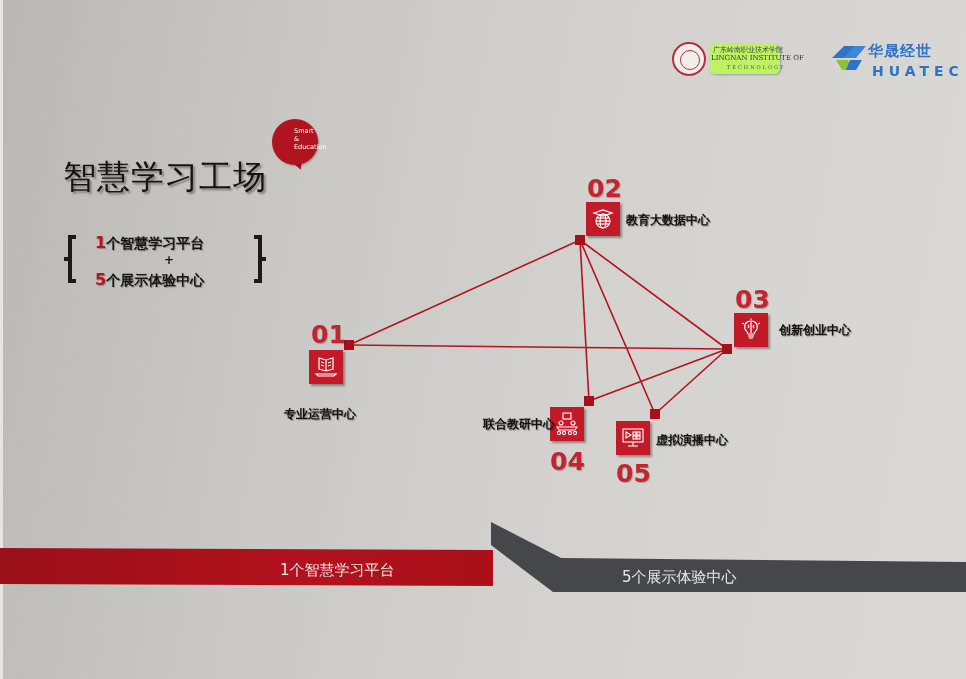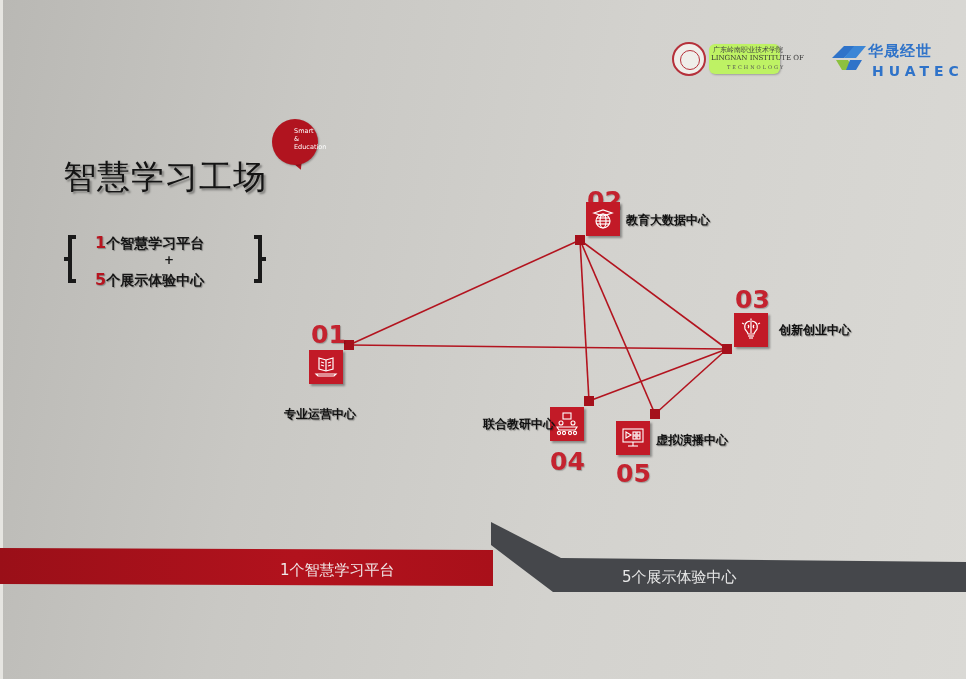--- a/index.html
+++ b/index.html
@@ -131,21 +131,21 @@
       <line x1="7" y1="6" x2="10" y2="7"></line>
         <line x1="7" y1="9" x2="10" y2="10"></line>
       <line x1="14" y1="7" x2="17" y2="6"></line>
         <line x1="14" y1="10" x2="17" y2="9"></line>
       <path d="M2 18 L22 18 L20 20 L4 20 Z"></path>
     </g>
   </svg>
 </div>
 <div class="abs center-label" style="left:284px;top:406px;">专业运营中心</div>
 
-<div class="abs center-num" style="left:587px;top:188px;">02</div>
+<div class="abs center-num" style="left:587px;top:176px;">02</div>
 <div class="abs center-icon" style="left:586px;top:202px;">
   <svg width="24" height="22" viewBox="0 0 24 22">
     <g stroke="#fff" stroke-width="1.2" fill="none">
       <path d="M3 5 L12 2 L21 5 L12 8 Z"></path>
       <circle cx="12" cy="13" r="7"></circle>
         <ellipse cx="12" cy="13" rx="3" ry="7"></ellipse>
       <line x1="5" y1="13" x2="19" y2="13"></line>
         <line x1="6" y1="10" x2="18" y2="10"></line>
         <line x1="6" y1="16" x2="18" y2="16"></line>
     </g>

